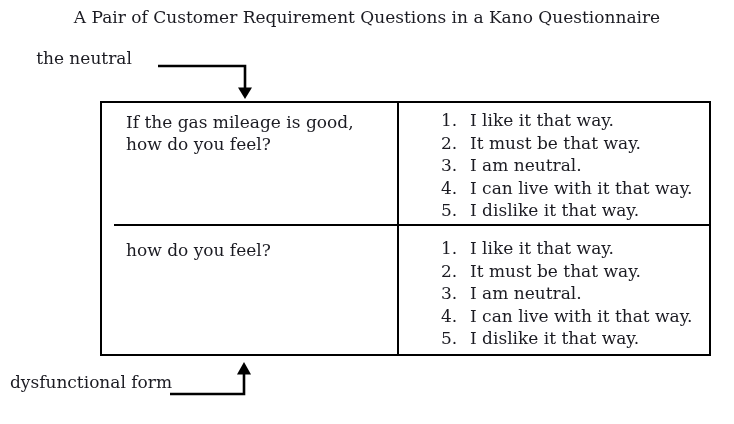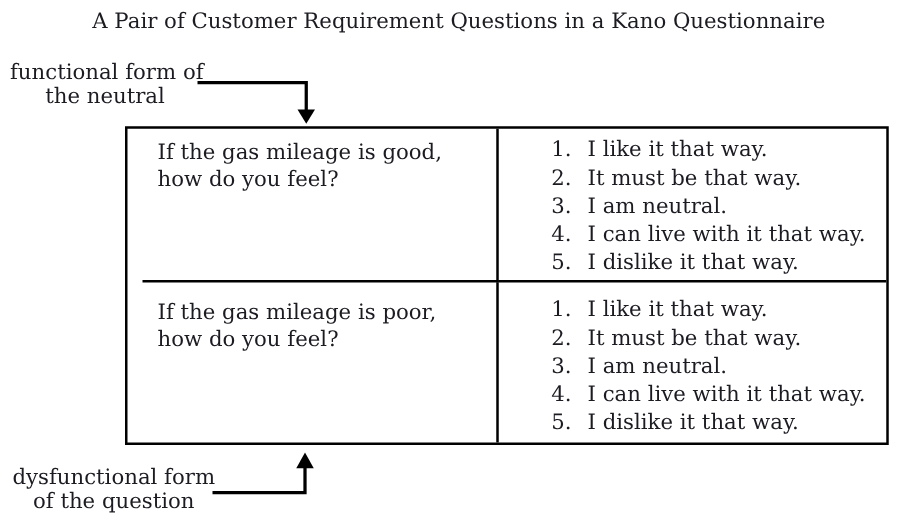--- a/index.html
+++ b/index.html
@@ -72,27 +72,25 @@
   .q-line { white-space: nowrap; }
 </style>
 </head>
 <body>
 
 <div class="figure">
 
   <div class="title">A Pair of Customer Requirement Questions in a Kano Questionnaire</div>
 
   <div class="side-label label-functional">
-    <div>functional form of</div>
     <div>the neutral</div>
   </div>
 
   <div class="side-label label-dysfunctional">
     <div>dysfunctional form</div>
-    <div>of the question</div>
   </div>
 
   <svg class="arrow-overlay" viewBox="0 0 734 424" xmlns="http://www.w3.org/2000/svg" aria-hidden="true">
 
     <g>
       <polyline points="158,66 245,66 245,88" fill="none" stroke="#000000" stroke-width="2.6"></polyline>
       <path d="M245,99 L238,87.5 L252,87.5 Z" fill="#000000"></path>
     </g>
 
     <g>
@@ -124,21 +122,20 @@
         <span class="opt-num">4.</span>
         <span>I can live with it that way.</span>
       </div>
       <div class="opt-row">
         <span class="opt-num">5.</span>
         <span>I dislike it that way.</span>
       </div>
     </div>
 
     <div class="cell q-cell row2">
-      <div class="q-line">If the gas mileage is poor,</div>
       <div class="q-line">how do you feel?</div>
     </div>
     <div class="cell opt-cell row2">
       <div class="opt-row">
         <span class="opt-num">1.</span>
         <span>I like it that way.</span>
       </div>
       <div class="opt-row">
         <span class="opt-num">2.</span>
         <span>It must be that way.</span>

